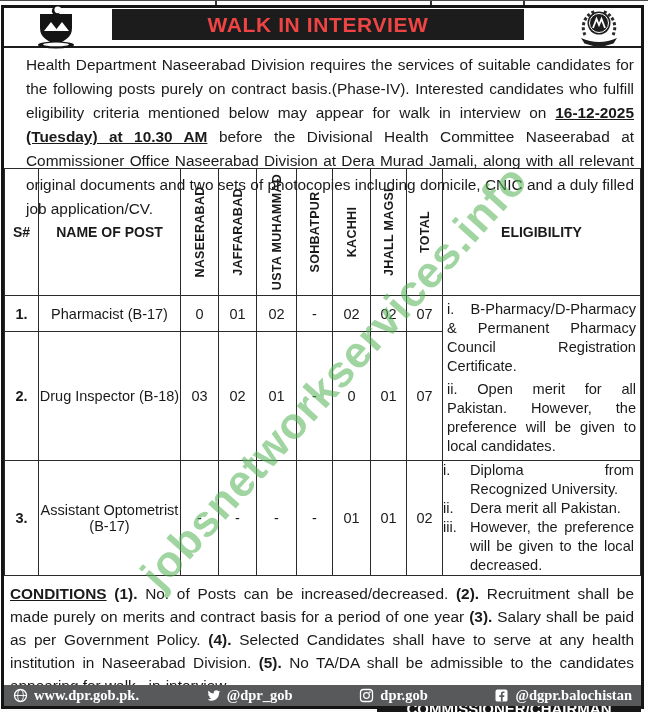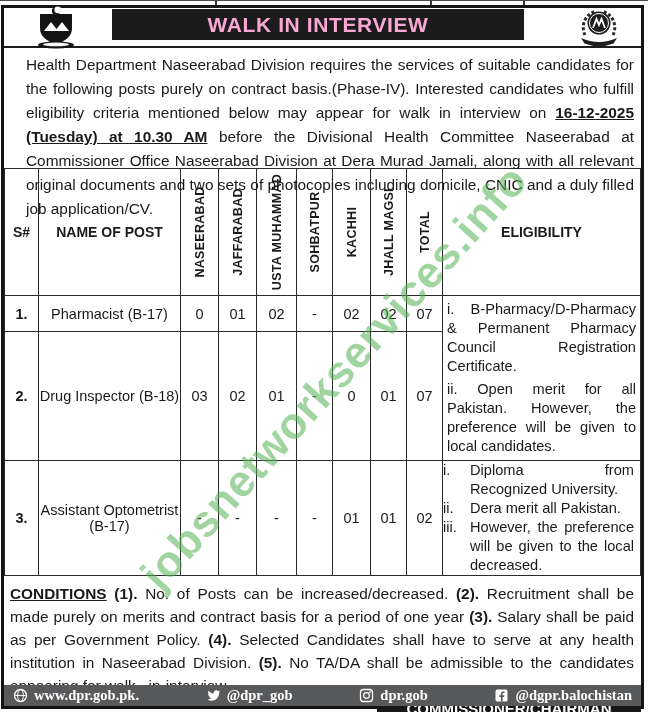--- a/index.html
+++ b/index.html
@@ -13,21 +13,21 @@
 
   .ad {
     position:absolute; top:5px; left:1px; width:643px; height:704px;
     border:3px solid #141414; box-sizing:border-box; background:#fff;
   }
 
   
   .header { height:38px; border-bottom:2px solid #1d1d1d; position:relative; }
   .banner {
     position:absolute; left:108px; top:1px; width:412px; height:31px;
-    color:#f9a8d4; text-align:center; line-height:31px;
+    color:#ef4444; text-align:center; line-height:31px;
     font-size:21px; font-weight:bold; letter-spacing:.6px;
   }
   .logo { position:absolute; top:-3px; }
   .logo-left  { left:10px; }
   .logo-right { right:2px; }
 
   
   .intro {
     height:120px; box-sizing:border-box; padding:5px 7px 0 22px;
     font-size:15.4px; line-height:1.56; text-align:justify;

